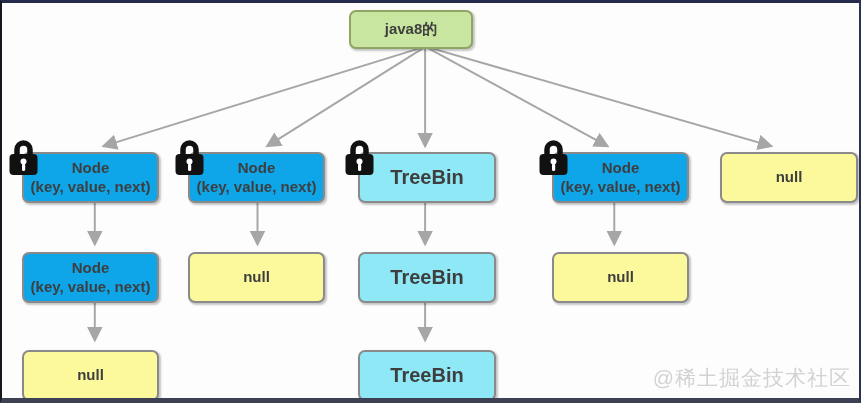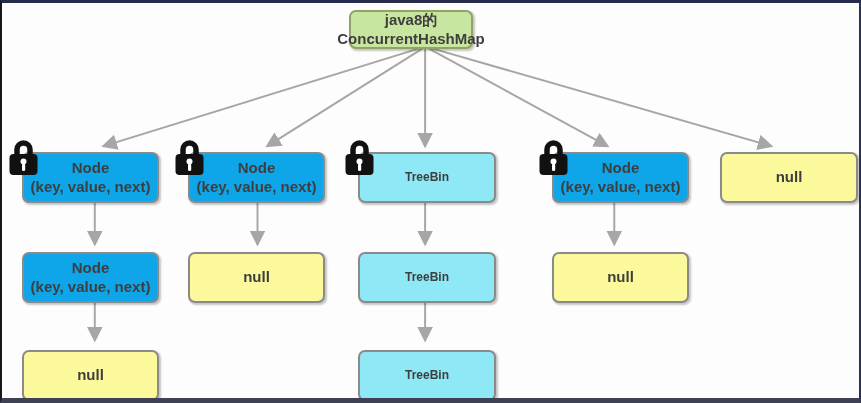--- a/index.html
+++ b/index.html
@@ -22,21 +22,21 @@
     border:2px solid #8a8a8a;
     border-radius:7px;
     display:flex;flex-direction:column;align-items:center;justify-content:center;
     font-weight:bold;color:#3e3e3e;
     text-align:center;line-height:1.25;
     box-shadow:1.5px 1.5px 2px rgba(0,0,0,.22);
   }
   .root-box{background:#c9e6a0;border-color:#8fa465;font-size:15px;}
   .node-box{background:#0ea5e9;font-size:15px;}
   .null-box{background:#fbf99c;font-size:15px;align-items:center;}
-  .treebin-box{background:#8fe8f6;font-size:12px;}
+  .treebin-box{background:#8fe8f6;font-size:20px;}
   .lock{position:absolute;left:-17px;top:-15px;width:33px;height:39px;}
   .watermark{
     position:absolute;right:8px;bottom:6px;
     font-size:21px;color:#d2d2d2;letter-spacing:1px;
     font-weight:normal;
   }
 </style>
 </head>
 <body>
 
@@ -63,21 +63,20 @@
 
       <line x1="425" y1="201" x2="425" y2="246" marker-end="url(#ah)"></line>
       <line x1="425" y1="301" x2="425" y2="344" marker-end="url(#ah)"></line>
 
       <line x1="618" y1="201" x2="618" y2="246" marker-end="url(#ah)"></line>
     </g>
   </svg>
 
   <div class="box root-box" style="left:347px;top:7px;width:124px;height:39px;">
     <div>java8的</div>
-    <div>ConcurrentHashMap</div>
   </div>
 
   <div class="box node-box" style="left:20px;top:149px;width:137px;height:51px;">
     <span class="lock">
       <svg width="33" height="39" viewBox="0 0 33 39">
         <path d="M10 17 v-6.5 a6.5 6.5 0 0 1 13 0 V17" fill="none" stroke="#111" stroke-width="5.5"></path>
         <rect x="2.5" y="15" width="28" height="21" rx="4" fill="#111"></rect>
         <circle cx="16.5" cy="22.5" r="3" fill="#fff"></circle>
         <rect x="15" y="24.5" width="3.2" height="7.5" rx="1.6" fill="#fff"></rect>
       </svg>
@@ -140,14 +139,15 @@
     <div>(key, value, next)</div>
   </div>
   <div class="box null-box" style="left:550px;top:249px;width:137px;height:51px;">
     <div>null</div>
   </div>
 
   <div class="box null-box" style="left:718px;top:149px;width:138px;height:51px;">
     <div>null</div>
   </div>
 
+  <div class="watermark">@稀土掘金技术社区</div>
 
 </div>
 
 </body></html>

